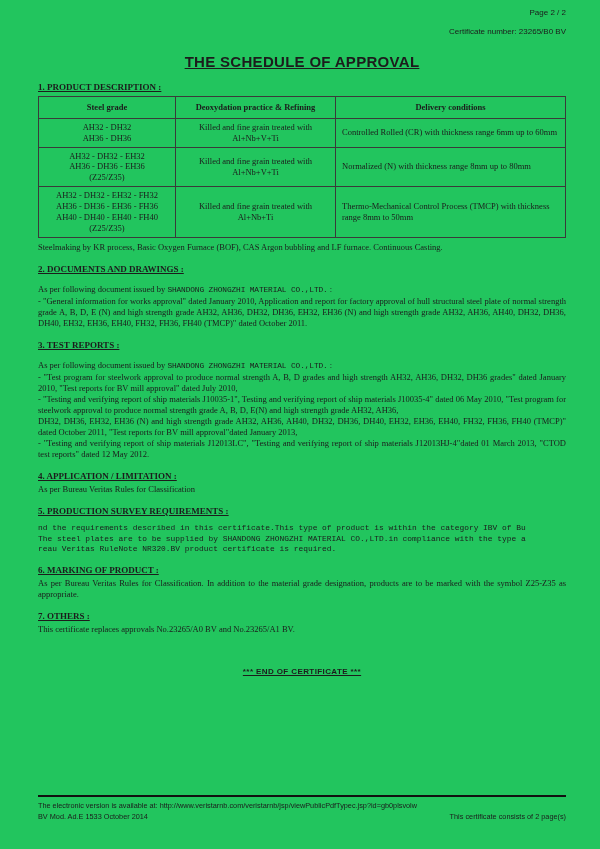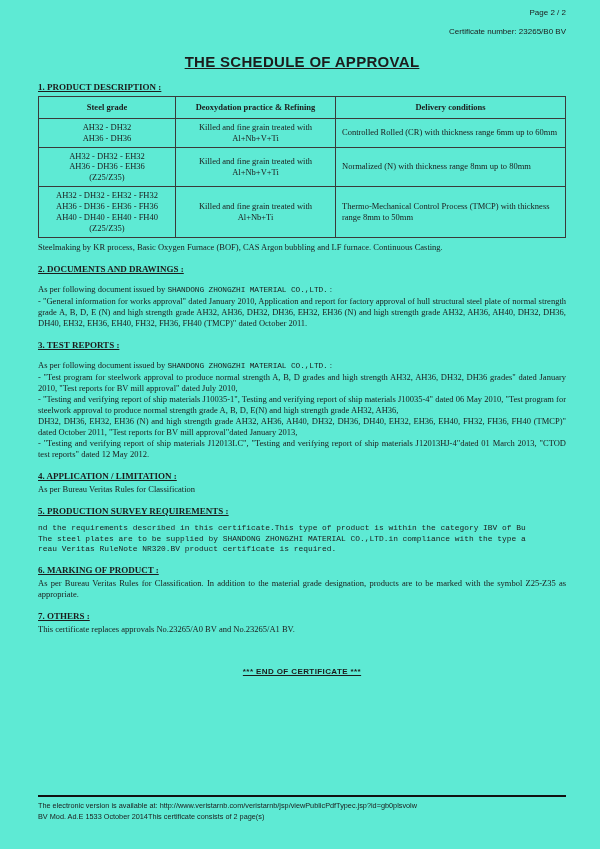--- a/index.html
+++ b/index.html
@@ -1,21 +1,21 @@
 <!DOCTYPE html>
 <html><head>
 <meta charset="utf-8">
 <style>
   * { box-sizing: border-box; }
   html, body { margin: 0; padding: 0; background: #e8e8e8; }
   .page {
     position: relative;
     width: 600px; height: 849px;
     margin: 0 auto;
-    background: #5eead4;
+    background: #22c55e;
     padding: 8px 34px 0 38px;
     font-family: "Liberation Serif", serif;
     font-size: 8.5px;
     line-height: 1.3;
     color: #1c1c1c;
     overflow: hidden;
   }
   .hdr { text-align: right; font-family: "Liberation Sans", sans-serif; font-size: 8px; }
   .hdr .pg { margin-bottom: 9px; }
   .doc-title {
@@ -81,21 +81,21 @@
   .footer {
     position: absolute;
     left: 38px; right: 34px;
     top: 795px;
     border-top: 2px solid #111;
     padding-top: 4px;
     font-family: "Liberation Sans", sans-serif;
     font-size: 7.3px;
     line-height: 1.45;
   }
-  .footer .row2 { display: flex; }
+  .footer .row2 { display: flex; justify-content: space-between; }
 </style>
 </head>
 <body>
 
 <div class="page">
 
   <div class="hdr">
     <div class="pg">Page 2 / 2</div>
     <div>Certificate number:  23265/B0 BV</div>
   </div>

